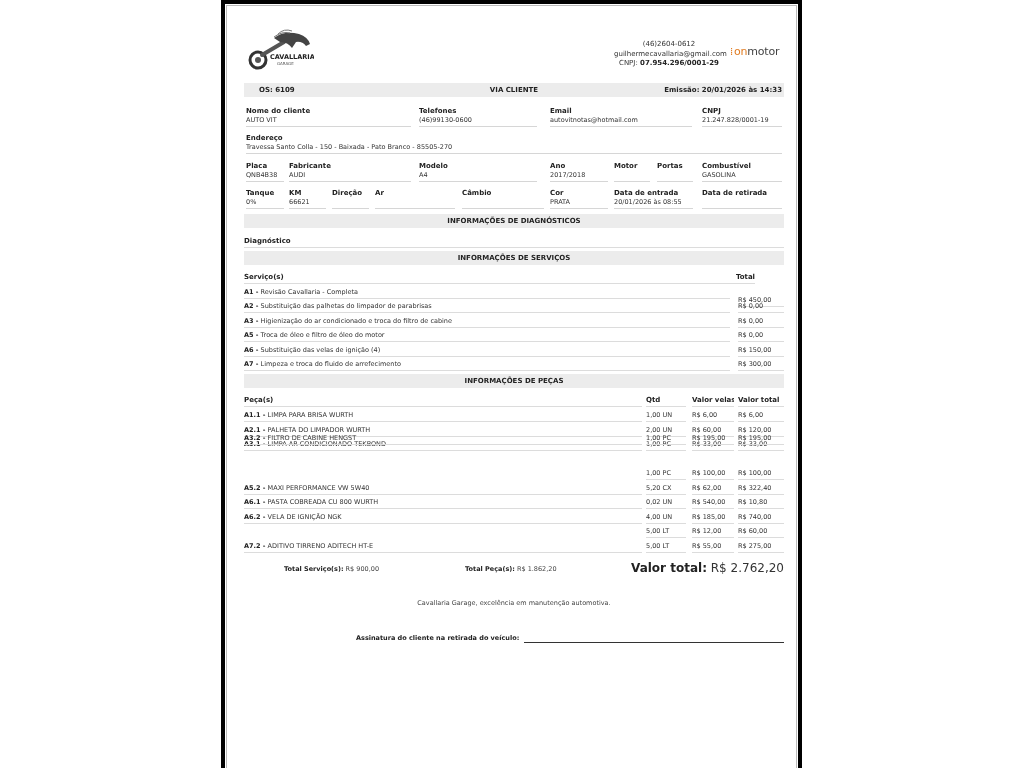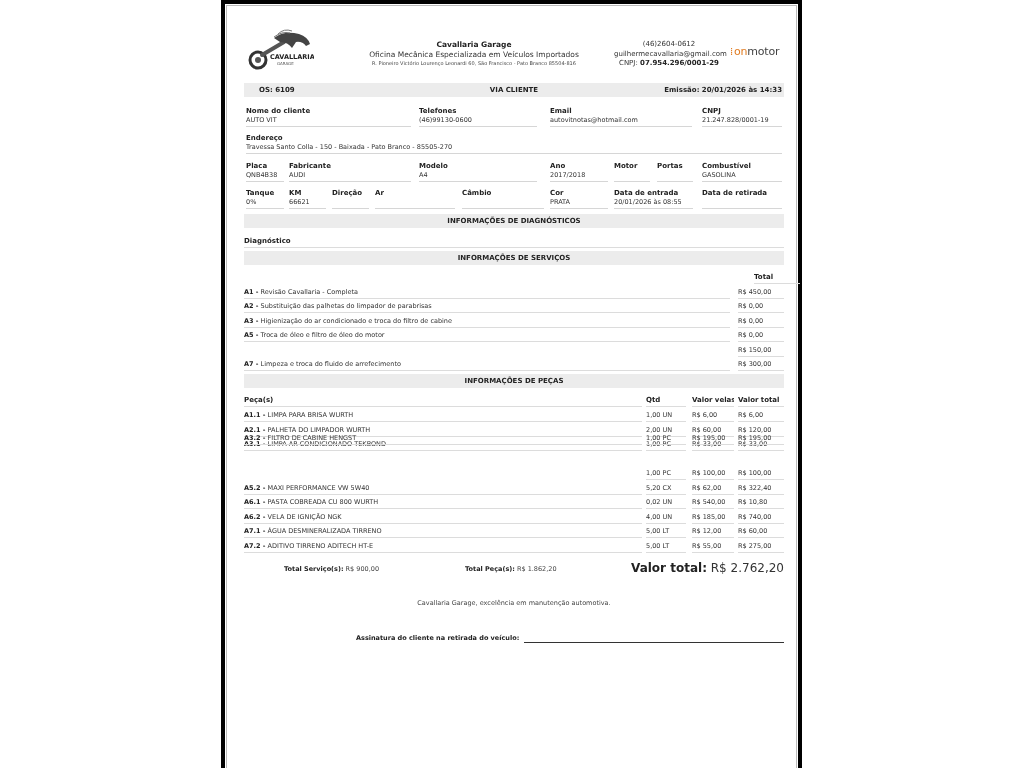--- a/index.html
+++ b/index.html
@@ -69,25 +69,20 @@
          <circle cx="14" cy="32" r="8" fill="none" stroke="#333" stroke-width="3"></circle>
          <circle cx="14" cy="32" r="3" fill="#555"></circle>
          <path d="M18 27 L40 14" stroke="#555" stroke-width="4" stroke-linecap="round"></path>
          <path d="M30 10 Q40 2 55 6 Q64 9 66 16 L62 18 Q58 13 52 14 L48 20 Q44 14 36 14 Z" fill="#444"></path>
          <path d="M34 6 Q40 0 48 3" stroke="#777" stroke-width="1" fill="none"></path>
          <path d="M30 9 Q38 3 46 5" stroke="#777" stroke-width="1" fill="none"></path>
          <text x="26" y="31" font-size="6.5" font-weight="bold" fill="#222" font-family="DejaVu Sans, sans-serif">CAVALLARIA</text>
          <text x="33" y="37" font-size="4" fill="#555" font-family="DejaVu Sans, sans-serif">GARAGE</text>
        </svg>
      </div>
-     <div class="company">
-       <div class="name">Cavallaria Garage</div>
-       <div class="tag">Oficina Mecânica Especializada em Veículos Importados</div>
-       <div class="addr">R. Pioneiro Victório Lourenço Leonardi 60, São Francisco - Pato Branco 85504-816</div>
-     </div>
      <div class="contact">
        <div>(46)2604-0612</div>
        <div>guilhermecavallaria@gmail.com</div>
        <div><span>CNPJ:</span> <b>07.954.296/0001-29</b></div>
      </div>
      <div class="onmotor">
        <span class="pin">⁞</span><span class="on">on</span><span class="motor">motor</span>
      </div>
    </div>
 
@@ -180,40 +175,42 @@
      <div class="val"></div>
    </div>
 
    <div class="bar section" style="top:208px;">INFORMAÇÕES DE DIAGNÓSTICOS</div>
    <div class="row head" style="top:229px;">
      <div class="cell" style="left:0;width:540px;">Diagnóstico</div>
    </div>
 
    <div class="bar section" style="top:245px;">INFORMAÇÕES DE SERVIÇOS</div>
    <div class="row head" style="top:265px;">
-     <div class="cell" style="left:510px;width:46px;">Total</div>
+     <div class="cell" style="left:0;width:486px;">Serviço(s)</div>
+     <div class="cell" style="left:465px;width:46px;text-align:right;">Total</div>
    </div>
    <div id="services-body">
           <div class="row" style="top: 280px;">
             <div class="cell" style="left:0;width:486px;"><span class="code">A1 -</span> <span>Revisão Cavallaria - Completa</span></div>
-            <div class="cell" style="left:494px;width:46px;">R$ 450,00</div>
+            <div class="cell" style="left:494px;width:46px;margin-top:8px;">R$ 450,00</div>
           </div>
           <div class="row" style="top: 294.4px;">
             <div class="cell" style="left:0;width:486px;"><span class="code">A2 -</span> <span>Substituição das palhetas do limpador de parabrisas</span></div>
             <div class="cell" style="left:494px;width:46px;">R$ 0,00</div>
           </div>
           <div class="row" style="top: 308.8px;">
             <div class="cell" style="left:0;width:486px;"><span class="code">A3 -</span> <span>Higienização do ar condicionado e troca do filtro de cabine</span></div>
             <div class="cell" style="left:494px;width:46px;">R$ 0,00</div>
           </div>
           <div class="row" style="top: 323.2px;">
             <div class="cell" style="left:0;width:486px;"><span class="code">A5 -</span> <span>Troca de óleo e filtro de óleo do motor</span></div>
             <div class="cell" style="left:494px;width:46px;">R$ 0,00</div>
           </div>
           <div class="row" style="top: 337.6px;">
+            <div class="cell" style="left:0;width:486px;"><span class="code">A6 -</span> <span>Substituição das velas de ignição (4)</span></div>
             <div class="cell" style="left:494px;width:46px;">R$ 150,00</div>
           </div>
           <div class="row" style="top: 352px;">
             <div class="cell" style="left:0;width:486px;"><span class="code">A7 -</span> <span>Limpeza e troca do fluido de arrefecimento</span></div>
             <div class="cell" style="left:494px;width:46px;">R$ 300,00</div>
           </div>
         </div>
 
    <div class="bar section" style="top:368px;">INFORMAÇÕES DE PEÇAS</div>
    <div class="row head" style="top:388px;">
@@ -264,21 +261,20 @@
             <div class="cell" style="left:448px;width:42px;">R$ 540,00</div>
             <div class="cell" style="left:494px;width:46px;">R$ 10,80</div>
           </div>
           <div class="row" style="top: 504.5px;">
             <div class="cell" style="left:0;width:398px;"><span class="code">A6.2 -</span> <span>VELA DE IGNIÇÃO NGK</span></div>
             <div class="cell" style="left:402px;width:40px;">4,00 UN</div>
             <div class="cell" style="left:448px;width:42px;">R$ 185,00</div>
             <div class="cell" style="left:494px;width:46px;">R$ 740,00</div>
           </div>
           <div class="row" style="top: 519px;">
-            <div class="cell" style="left:0;width:398px;"><span class="code">A7.1 -</span> <span>ÁGUA DESMINERALIZADA TIRRENO</span></div>
             <div class="cell" style="left:402px;width:40px;">5,00 LT</div>
             <div class="cell" style="left:448px;width:42px;">R$ 12,00</div>
             <div class="cell" style="left:494px;width:46px;">R$ 60,00</div>
           </div>
           <div class="row" style="top: 533.5px;">
             <div class="cell" style="left:0;width:398px;"><span class="code">A7.2 -</span> <span>ADITIVO TIRRENO ADITECH HT-E</span></div>
             <div class="cell" style="left:402px;width:40px;">5,00 LT</div>
             <div class="cell" style="left:448px;width:42px;">R$ 55,00</div>
             <div class="cell" style="left:494px;width:46px;">R$ 275,00</div>
           </div>

